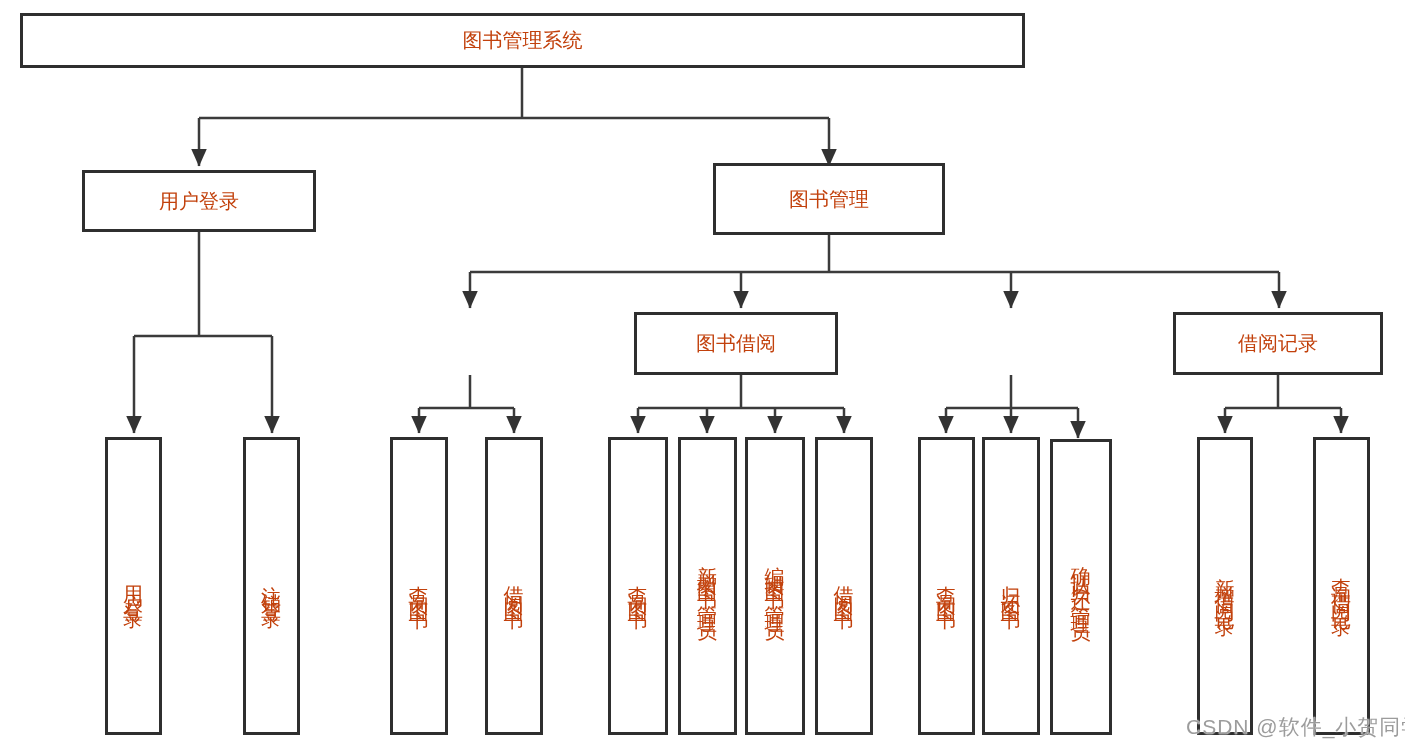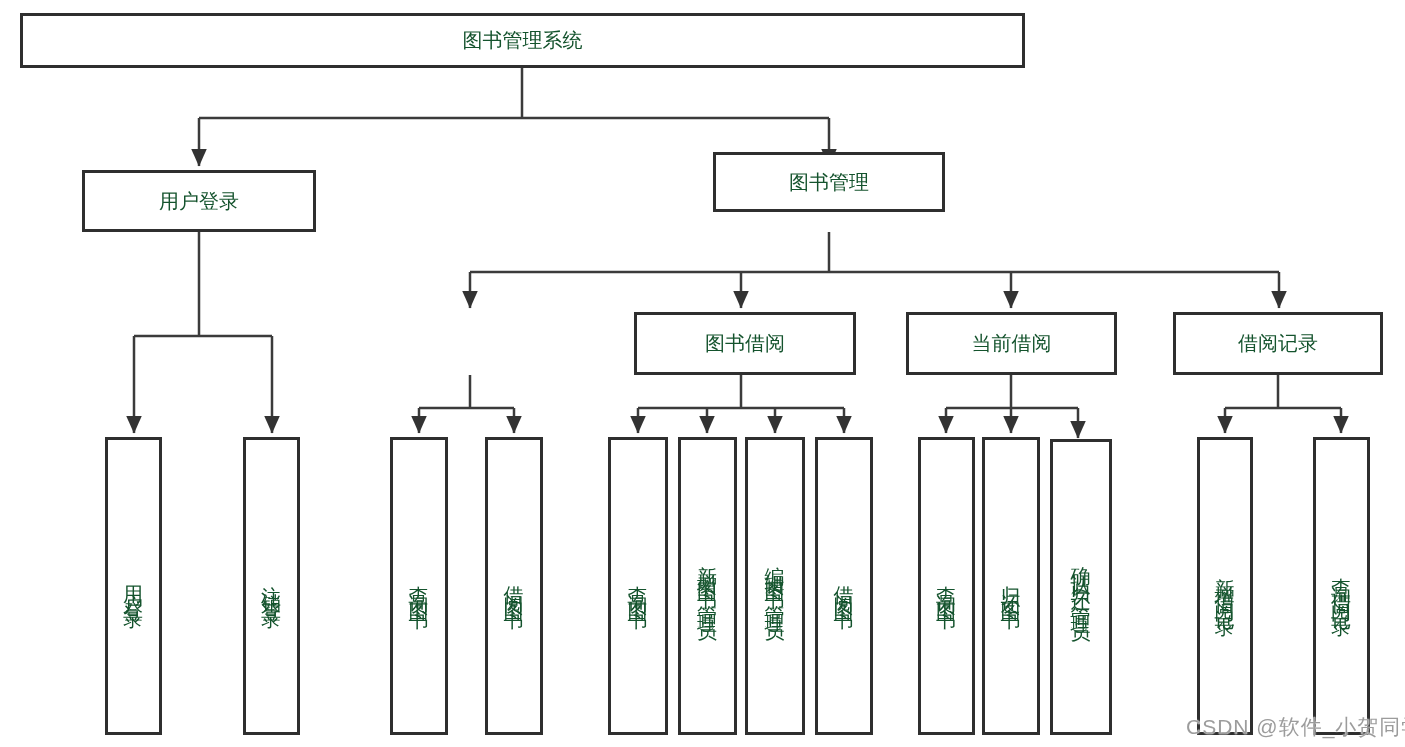--- a/index.html
+++ b/index.html
@@ -3,21 +3,21 @@
 <meta charset="utf-8">
 <style>
   html,body{margin:0;padding:0;background:#fff;}
   .stage{
     position:relative;width:1405px;height:747px;background:#ffffff;overflow:hidden;
     font-family:"Liberation Sans","DejaVu Sans",sans-serif;
   }
   .wires{position:absolute;left:0;top:0;z-index:1;}
   .node{
     position:absolute;box-sizing:border-box;background:#ffffff;
-    border:3px solid #2f2f2f;color:#14532d;font-size:20px;
+    border:3px solid #2f2f2f;color:#c2410c;font-size:20px;
     display:flex;align-items:center;justify-content:center;
     z-index:2;white-space:nowrap;
   }
   .vbox{
     writing-mode:vertical-rl;text-orientation:mixed;
     letter-spacing:8px;line-height:1.0;
   }
   .vbox span{display:block;}
   .watermark{
     position:absolute;left:1186px;top:713px;z-index:5;
@@ -74,29 +74,26 @@
     </g>
   </svg>
 
   <div class="node" style="left:20px;top:13px;width:1005px;height:55px">
     <span>图书管理系统</span>
   </div>
 
   <div class="node" style="left:82px;top:170px;width:234px;height:62px">
     <span>用户登录</span>
   </div>
-  <div class="node" style="left:713px;top:152px;width:232px;height:60px">
+  <div class="node" style="left:713px;top:163px;width:232px;height:72px">
     <span>图书管理</span>
   </div>
 
-  <div class="node" style="left:634px;top:312px;width:222px;height:63px">
+  <div class="node" style="left:634px;top:312px;width:204px;height:63px">
     <span>图书借阅</span>
-  </div>
-  <div class="node" style="left:906px;top:312px;width:211px;height:63px">
-    <span>当前借阅</span>
   </div>
   <div class="node" style="left:1173px;top:312px;width:210px;height:63px">
     <span>借阅记录</span>
   </div>
 
   <div class="node vbox" style="left:105px;top:437px;width:57px;height:298px">
     <span>用户登录</span>
   </div>
   <div class="node vbox" style="left:243px;top:437px;width:57px;height:298px">
     <span>注销登录</span>

